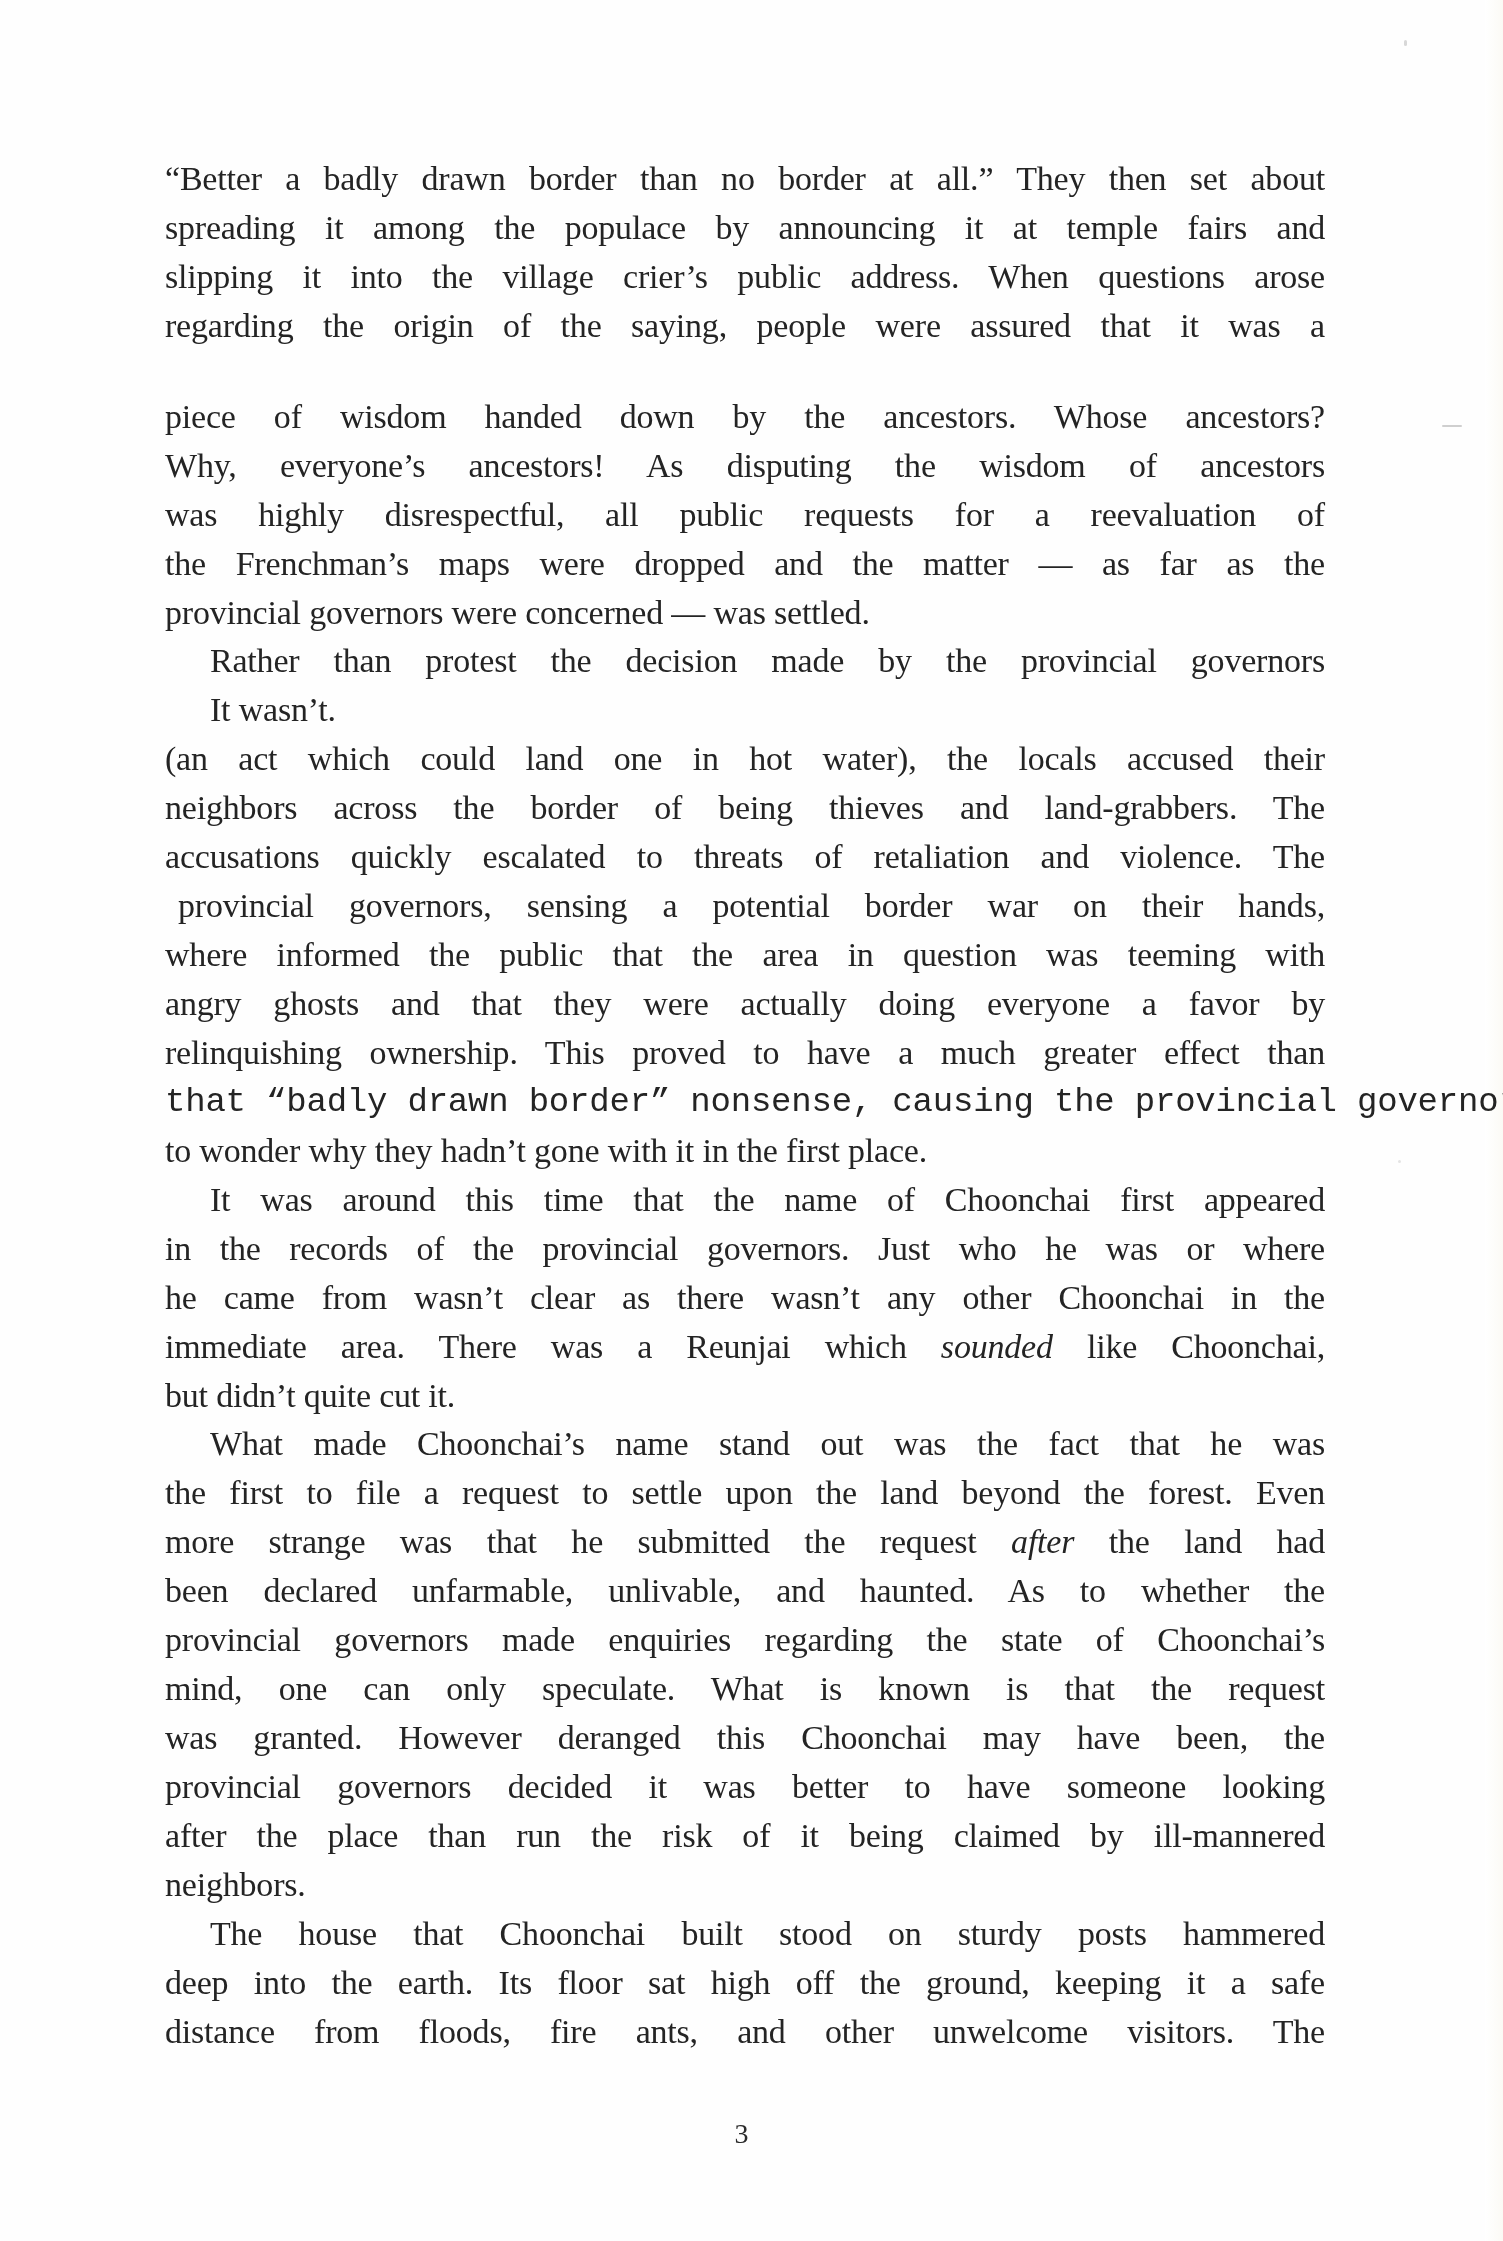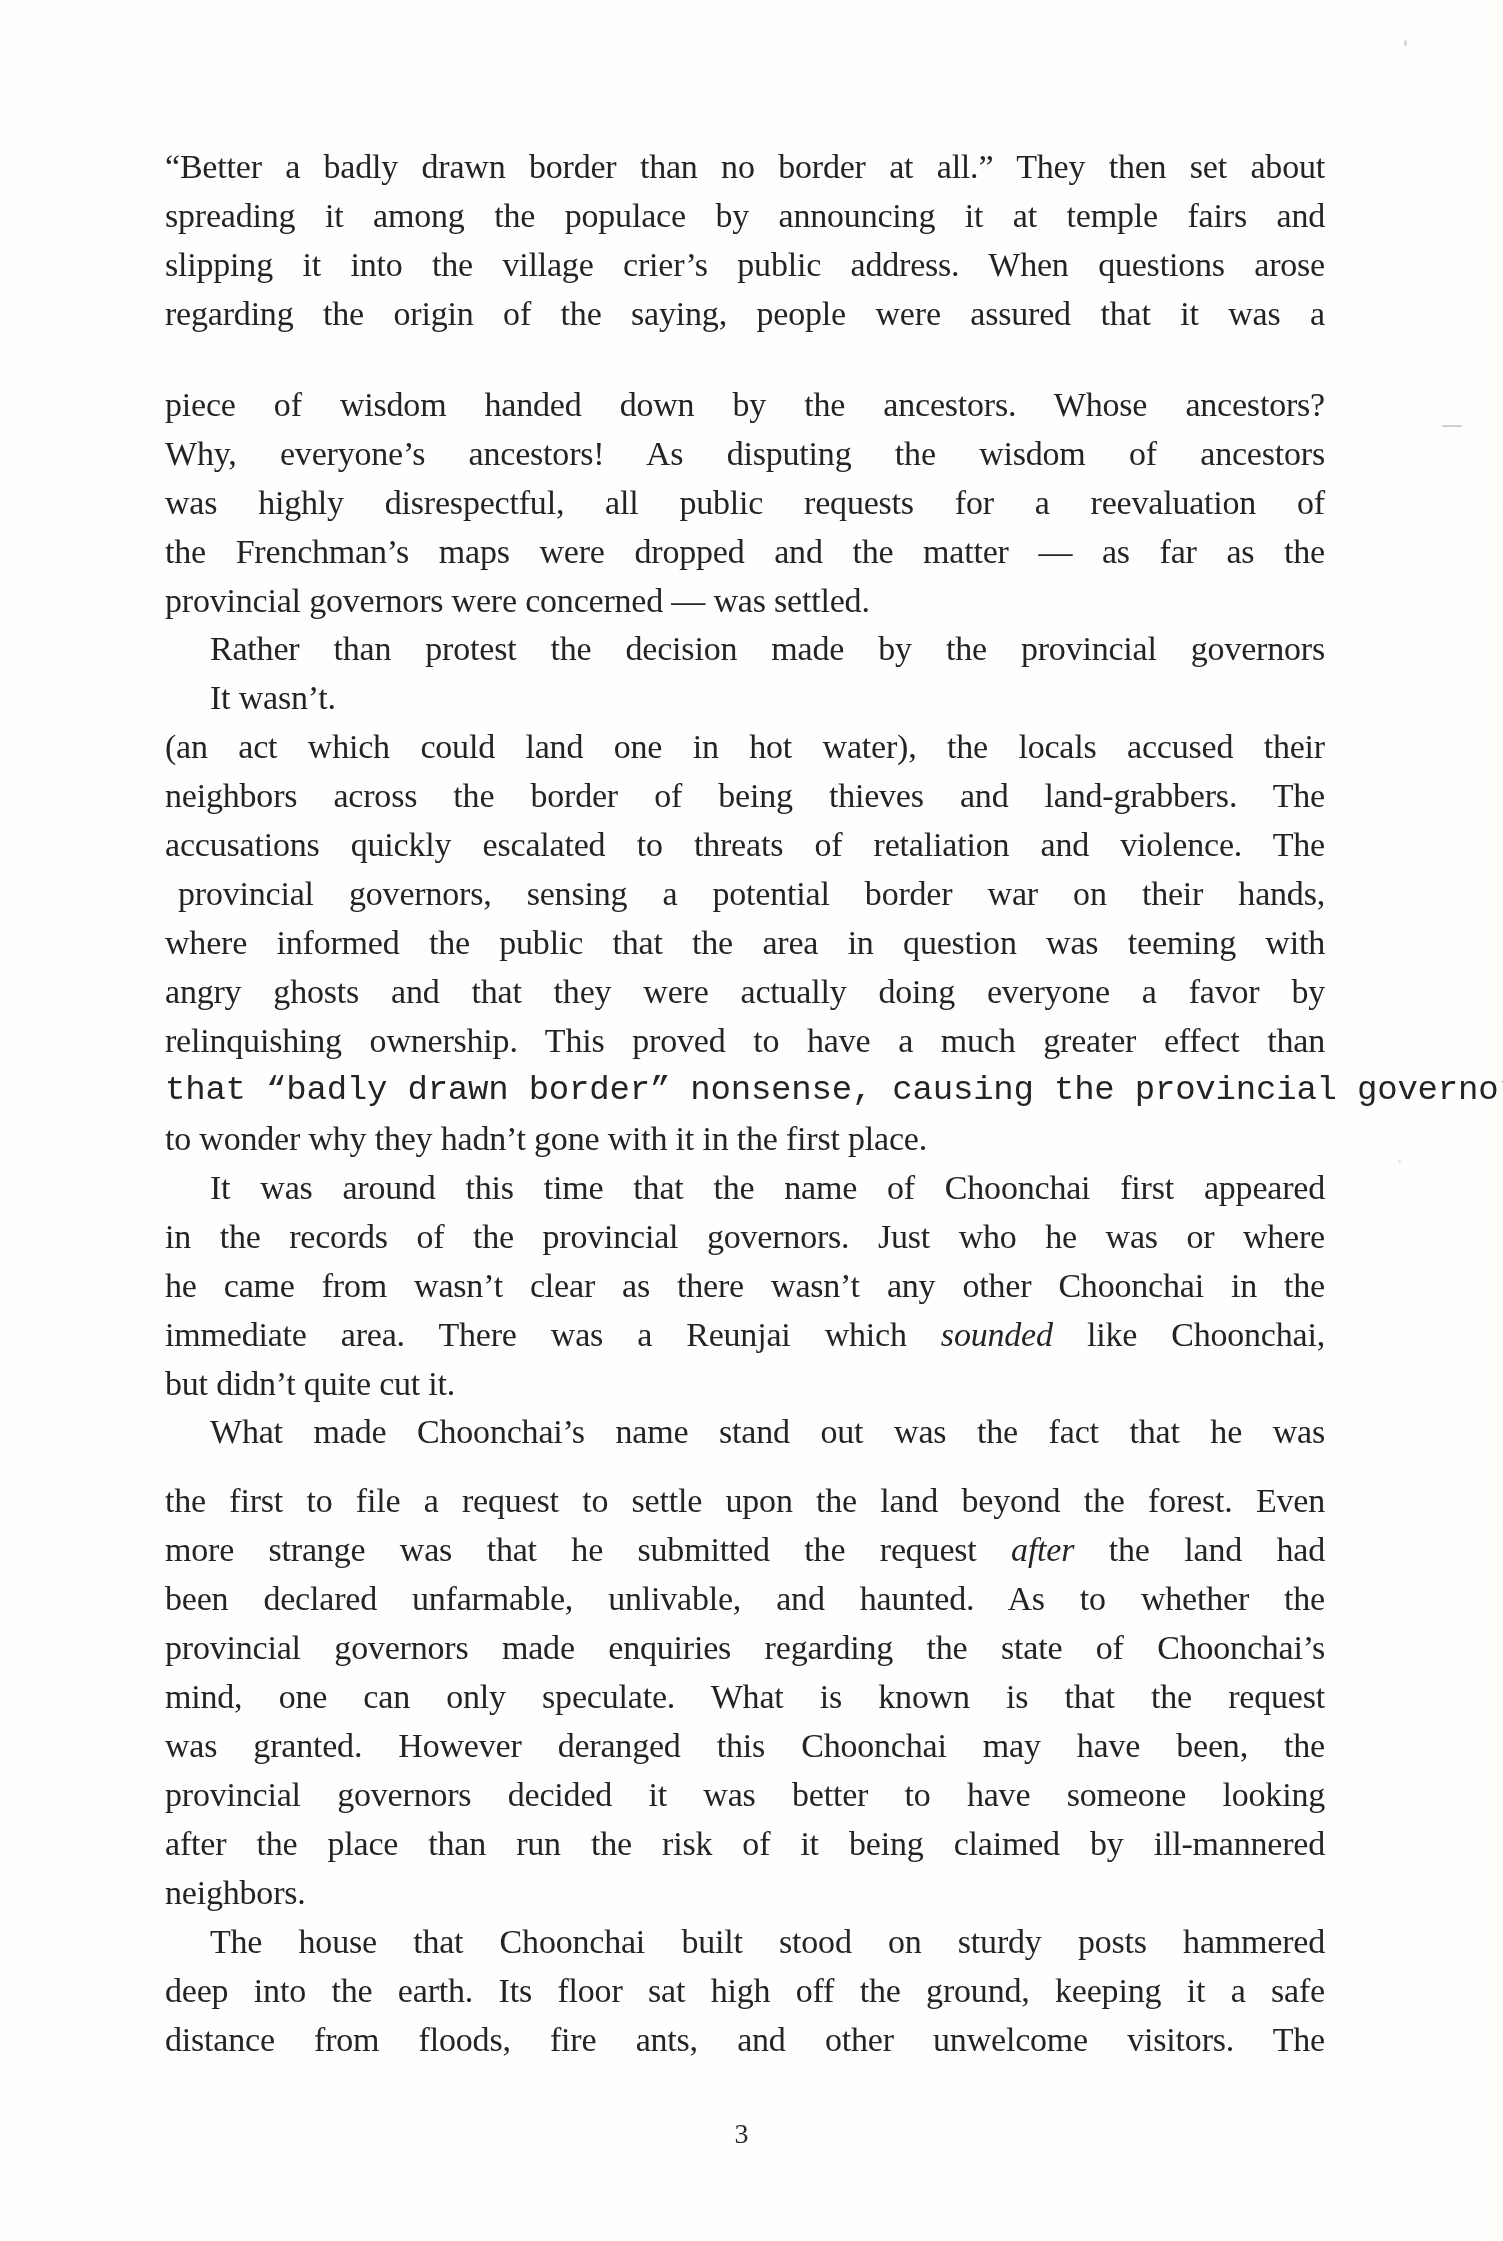--- a/index.html
+++ b/index.html
@@ -18,21 +18,21 @@
       position: absolute;
       top: 0;
       right: 0;
       width: 18px;
       height: 2241px;
       background: linear-gradient(to right, #ffffff, #fbfaf5);
     }
     .text-block {
       position: absolute;
       left: 165px;
-      top: 143px;
+      top: 155px;
       width: 1160px;
       font-family: "Liberation Serif", "DejaVu Serif", serif;
       font-size: 34px;
       line-height: 48.95px;
       color: #242424;
       letter-spacing: -0.2px;
     }
     .line {
       display: block;
       height: 48.95px;
@@ -93,21 +93,21 @@
     <div class="line" style="white-space: nowrap; word-spacing: 0px;"><span>angry ghosts and that they were actually doing everyone a favor by</span></div>
     <div class="line" style="white-space: nowrap; word-spacing: 0px;"><span>relinquishing ownership. This proved to have a much greater effect than</span></div>
     <div class="line" style="white-space: nowrap; word-spacing: 0px; font-family: Liberation Mono, monospace;"><span>that “badly drawn border” nonsense, causing the provincial governors</span></div>
     <div class="line last"><span>to wonder why they hadn’t gone with it in the first place.</span></div>
     <div class="line indent" style="white-space: nowrap; word-spacing: 0px;"><span>It was around this time that the name of Choonchai first appeared</span></div>
     <div class="line" style="white-space: nowrap; word-spacing: 0px;"><span>in the records of the provincial governors. Just who he was or where</span></div>
     <div class="line" style="white-space: nowrap; word-spacing: 0px;"><span>he came from wasn’t clear as there wasn’t any other Choonchai in the</span></div>
     <div class="line" style="white-space: nowrap; word-spacing: 0px;"><span>immediate area. There was a Reunjai which </span><span class="em">sounded</span><span> like Choonchai,</span></div>
     <div class="line last"><span>but didn’t quite cut it.</span></div>
     <div class="line indent" style="white-space: nowrap; word-spacing: 0px;"><span>What made Choonchai’s name stand out was the fact that he was</span></div>
-    <div class="line" style="white-space: nowrap; word-spacing: 0px; margin-top: 20px;"><span>the first to file a request to settle upon the land beyond the forest. Even</span></div>
+    <div class="line" style="white-space: nowrap; word-spacing: 0px;"><span>the first to file a request to settle upon the land beyond the forest. Even</span></div>
     <div class="line" style="white-space: nowrap; word-spacing: 0px;"><span>more strange was that he submitted the request </span><span class="em">after</span><span> the land had</span></div>
     <div class="line" style="white-space: nowrap; word-spacing: 0px;"><span>been declared unfarmable, unlivable, and haunted. As to whether the</span></div>
     <div class="line" style="white-space: nowrap; word-spacing: 0px;"><span>provincial governors made enquiries regarding the state of Choonchai’s</span></div>
     <div class="line" style="white-space: nowrap; word-spacing: 0px;"><span>mind, one can only speculate. What is known is that the request</span></div>
     <div class="line" style="white-space: nowrap; word-spacing: 0px;"><span>was granted. However deranged this Choonchai may have been, the</span></div>
     <div class="line" style="white-space: nowrap; word-spacing: 0px;"><span>provincial governors decided it was better to have someone looking</span></div>
     <div class="line" style="white-space: nowrap; word-spacing: 0px;"><span>after the place than run the risk of it being claimed by ill-mannered</span></div>
     <div class="line last"><span>neighbors.</span></div>
     <div class="line indent" style="white-space: nowrap; word-spacing: 0px;"><span>The house that Choonchai built stood on sturdy posts hammered</span></div>
     <div class="line" style="white-space: nowrap; word-spacing: 0px;"><span>deep into the earth. Its floor sat high off the ground, keeping it a safe</span></div>

